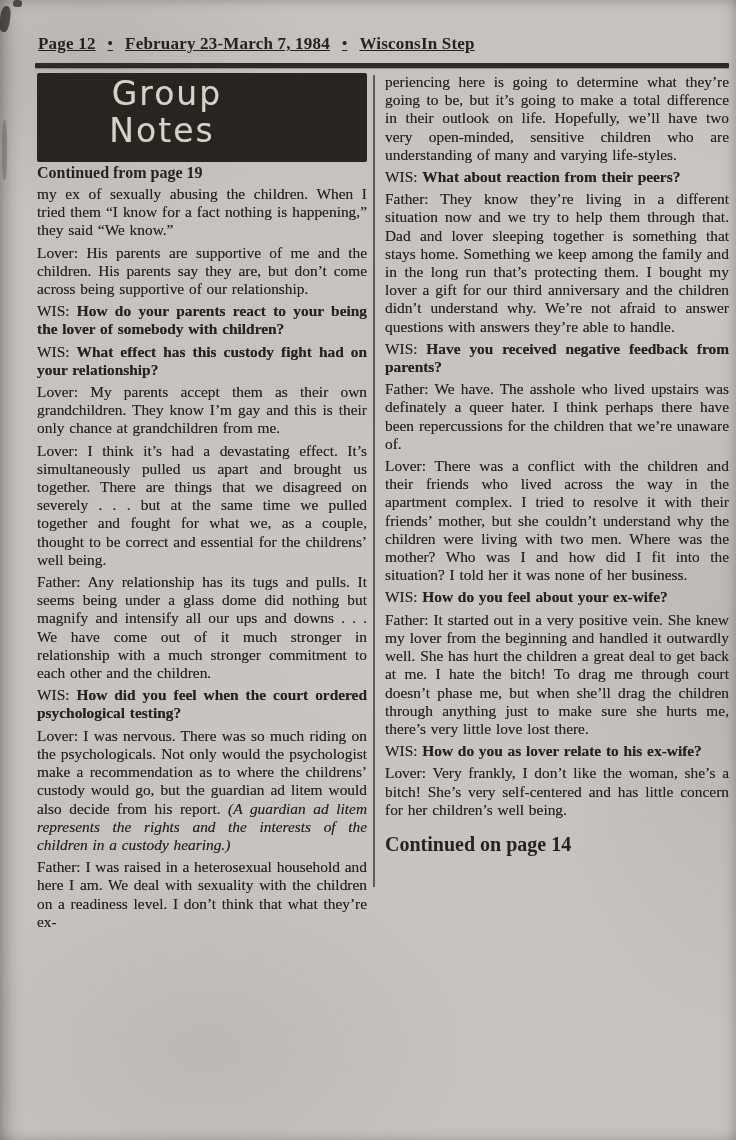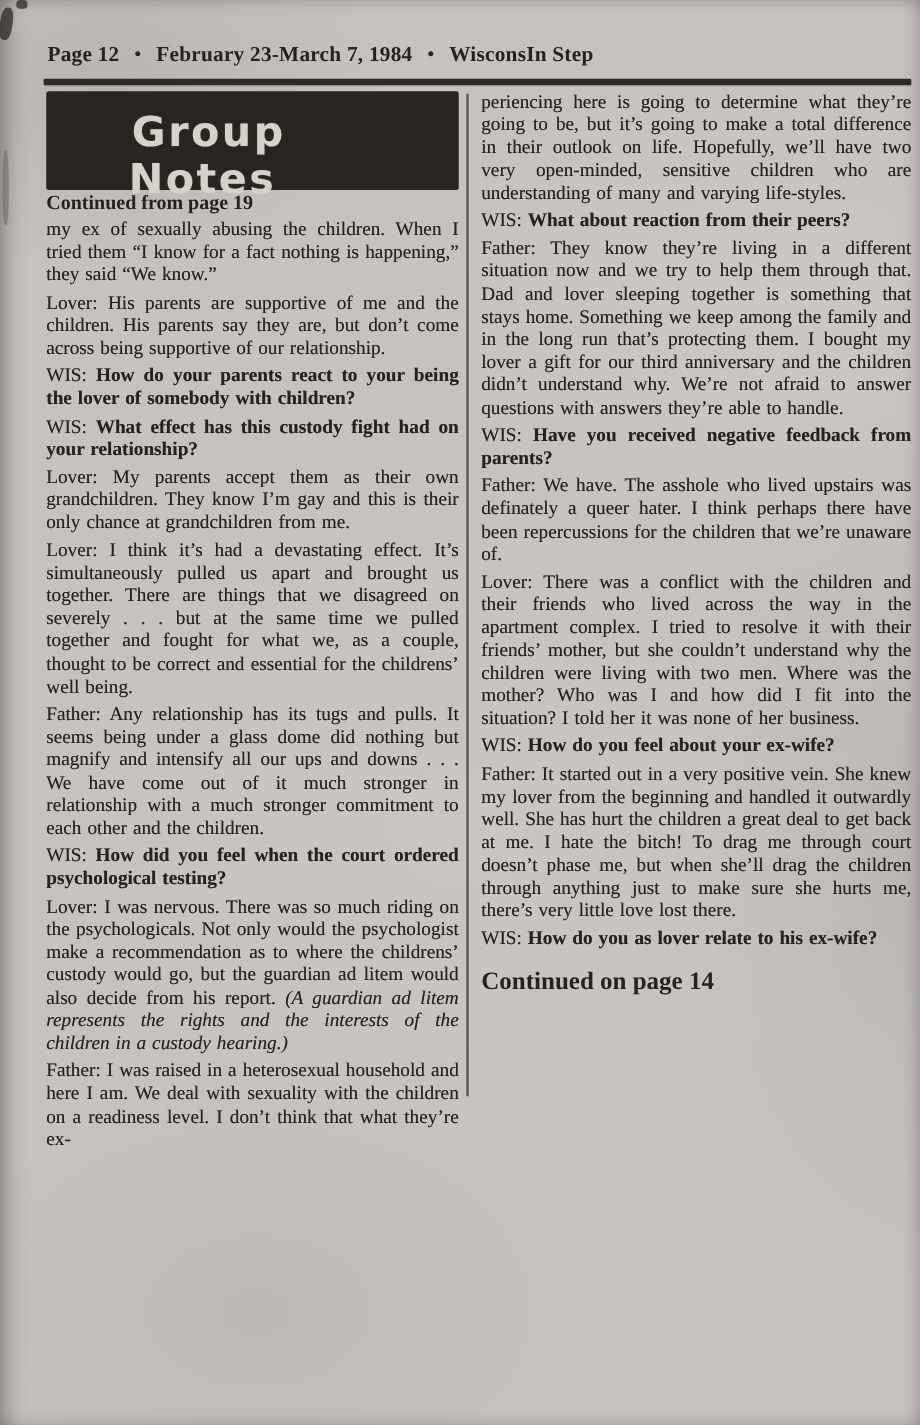--- a/index.html
+++ b/index.html
@@ -25,45 +25,46 @@
   .smudge{position:absolute;background:#2c2924;border-radius:40%;opacity:.75;}
   .smudge.a{left:0;top:6px;width:10px;height:26px;transform:rotate(8deg);}
   .smudge.b{left:13px;top:0;width:9px;height:7px;}
   .smudge.c{left:2px;top:120px;width:5px;height:60px;opacity:.25;}
 
   .header-line{
     padding:34px 0 0 38px;
     font-size:17px;font-weight:bold;
     letter-spacing:.2px;
     white-space:nowrap;
+    text-decoration:underline;
   }
   .header-line .bullet{margin:0 12px;font-size:15px;position:relative;top:-1px;}
   .header-line .pub{font-weight:bold;}
 
   .top-rule{
     margin:9px 7px 0 35px;
     height:5px;background:#2e2a24;
     border-radius:1px;
     box-shadow:0 1px 0 rgba(0,0,0,0.25);
   }
 
   .columns{display:flex;align-items:flex-start;margin:5px 7px 0 37px;}
   .col{width:330px;}
   .col.right{flex:1;}
   .divider{width:2px;align-self:stretch;margin:2px 10px 48px 6px;background:#45413a;opacity:.8;}
 
   .banner{
-    width:330px;height:79px;
+    width:330px;height:89px;
     background:#282420;
     border-radius:2px;
     color:#d6d2ca;
     font-family:"DejaVu Sans", sans-serif;
-    font-weight:bold;
+    font-weight:normal;
     text-align:center;
-    padding-top:14px;box-sizing:border-box;
+    padding-top:2px;box-sizing:border-box;
     text-shadow:0 0 1px rgba(255,255,255,0.25);
   }
   .banner .t1,.banner .t2{display:block;font-size:33px;line-height:37px;letter-spacing:2px;}
   .banner .t1{margin-right:70px;}
   .banner .t2{margin-right:80px;}
 
   .continued-from{
     font-weight:bold;font-size:16px;
     margin:2px 0 3px 0;
   }
@@ -124,17 +125,18 @@
       <div>
           <p class="para continuation">periencing here is going to determine what they’re going to be, but it’s going to make a total difference in their outlook on life. Hopefully, we’ll have two very open-minded, sensitive children who are understanding of many and varying life-styles.</p>
           <p class="para question"><b class="speaker">WIS: </b>What about reaction from their peers?</p>
           <p class="para answer"><b class="speaker">Father: </b>They know they’re living in a different situation now and we try to help them through that. Dad and lover sleeping together is something that stays home. Something we keep among the family and in the long run that’s protecting them. I bought my lover a gift for our third anniversary and the children didn’t understand why. We’re not afraid to answer questions with answers they’re able to handle.</p>
           <p class="para question"><b class="speaker">WIS: </b>Have you received negative feedback from parents?</p>
           <p class="para answer"><b class="speaker">Father: </b>We have. The asshole who lived upstairs was definately a queer hater. I think perhaps there have been repercussions for the children that we’re unaware of.</p>
           <p class="para answer"><b class="speaker">Lover: </b>There was a conflict with the children and their friends who lived across the way in the apartment complex. I tried to resolve it with their friends’ mother, but she couldn’t understand why the children were living with two men. Where was the mother? Who was I and how did I fit into the situation? I told her it was none of her business.</p>
           <p class="para question"><b class="speaker">WIS: </b>How do you feel about your ex-wife?</p>
           <p class="para answer"><b class="speaker">Father: </b>It started out in a very positive vein. She knew my lover from the beginning and handled it outwardly well. She has hurt the children a great deal to get back at me. I hate the bitch! To drag me through court doesn’t phase me, but when she’ll drag the children through anything just to make sure she hurts me, there’s very little love lost there.</p>
           <p class="para question"><b class="speaker">WIS: </b>How do you as lover relate to his ex-wife?</p>
+          <p class="para answer"><b class="speaker">Lover: </b>Very frankly, I don’t like the woman, she’s a bitch! She’s very self-centered and has little concern for her children’s well being.</p>
         </div>
       <div class="continued-on">Continued on page 14</div>
     </div>
   </div>
 </div>
 
 </body></html>

